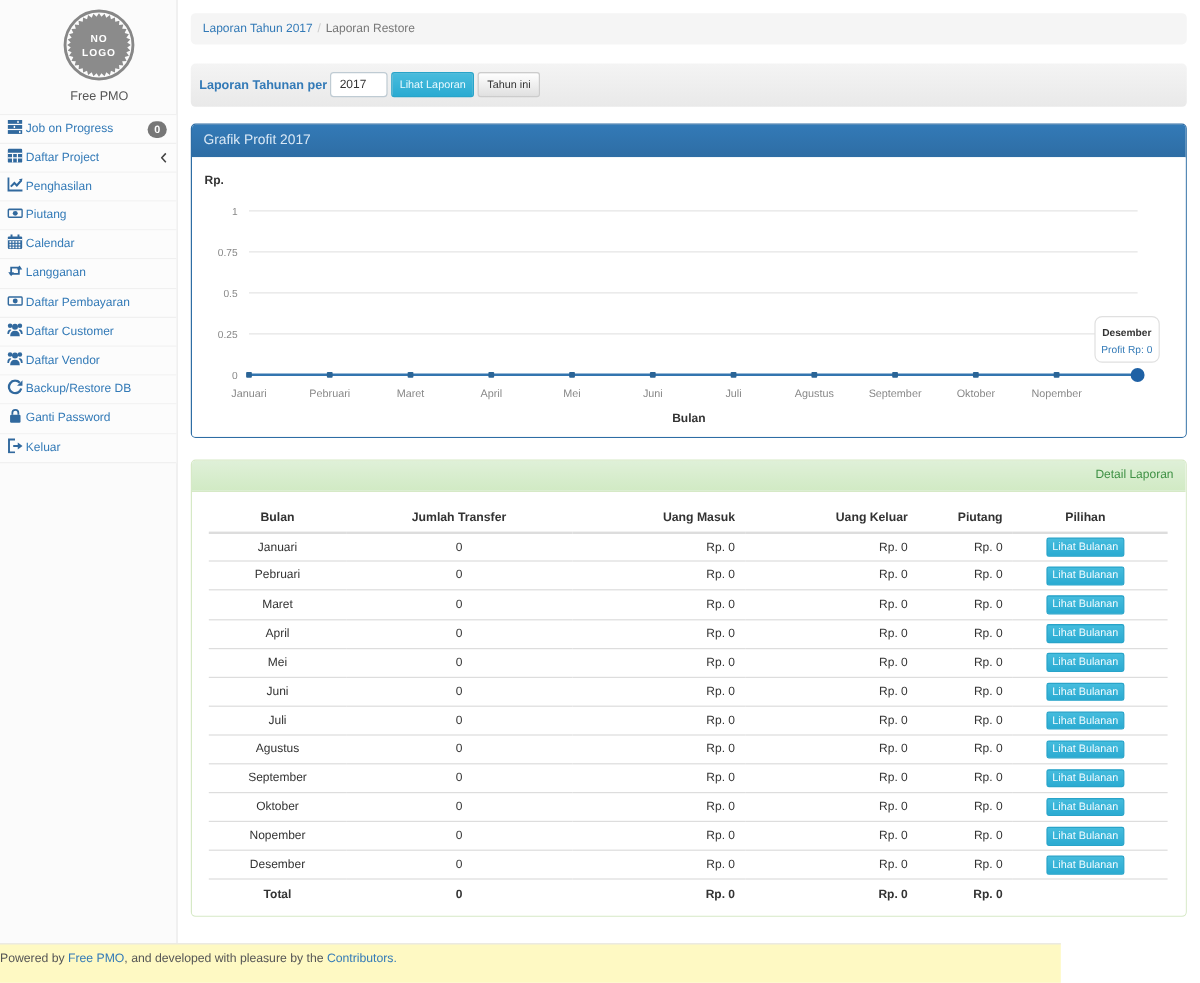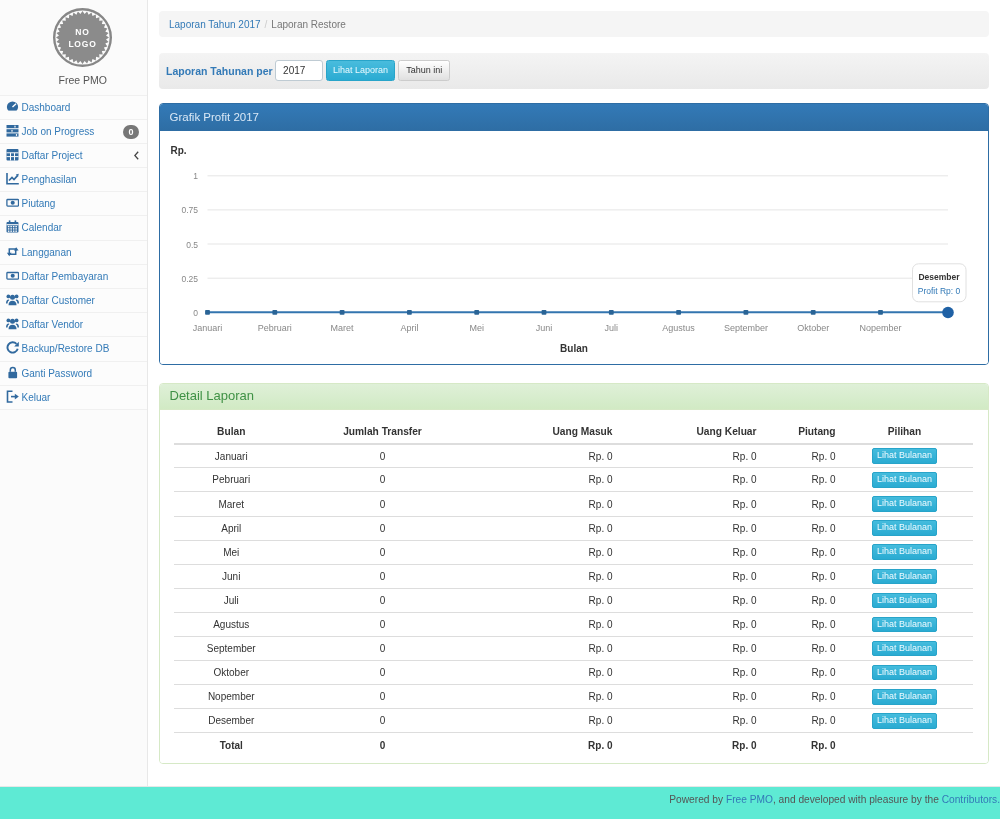--- a/index.html
+++ b/index.html
@@ -77,60 +77,55 @@
 .panel-primary .phead {
   height:26.2px; line-height:26.2px; padding:0 10px;
   background:linear-gradient(#337ab7,#2e6da4); color:#d9e8f6;
   border-radius:3px 3px 0 0; font-size:11.5px;
 }
 .panel-primary .pbody { position:relative; height:233.3px; background:#fff; border-radius:0 0 3px 3px; }
 .panel-success { border:1px solid #d6e9c6; }
 .panel-success .phead {
   height:26.4px; line-height:24px; padding:0 10px;
   background:linear-gradient(#dff0d8,#d1eac4); color:#3f9145;
-  border-bottom:1px solid #d6e9c6; border-radius:3px 3px 0 0; font-size:13px;
+  border-bottom:1px solid #d6e9c6; border-radius:3px 3px 0 0; font-size:10px;text-align:right;
 }
 .panel-success .pbody { background:#fff; padding:10px 14.5px 6px; border-radius:0 0 3px 3px; }
 table.rpt { width:100%; border-collapse:collapse; font-size:10px; table-layout:fixed; }
 table.rpt th { font-weight:bold; font-size:10.2px; padding:3px 8px; border-bottom:2px solid #ddd; height:23.5px; }
 table.rpt th:last-child, table.rpt td:last-child { padding-right:16px; }
 table.rpt td { padding:0 8px; border-bottom:1px solid #ddd; height:24.1px; }
 table.rpt tr.total td { border-bottom:none; font-weight:bold; }
 .c { text-align:center; } .r { text-align:right; }
 .btn-xs {
   display:inline-block; font-size:9px; line-height:13.5px; padding:0 4px;
   border-radius:2px; background:linear-gradient(#45bcdd,#2aabd2);
   border:1px solid #28a4c9; color:#f0fbff;
 }
 .footer {
-  position:absolute; left:0; top:785.5px; width:1000px; height:33.5px;
-  background:#5eead4; border-top:1px solid #e7e7e7; text-align:right;
+  position:absolute; left:0; top:785.5px; width:884px; height:33.5px;
+  background:#fef9c3; border-top:1px solid #e7e7e7; text-align:left;
   font-size:10.2px; color:#555; line-height:26px;
 }
 </style>
 </head>
 <body>
 <div class="wrap">
   <div class="sidebar">
     <div class="logo-box">
       <svg width="61" height="61" viewBox="0 0 61 61">
         <circle cx="30.5" cy="30.5" r="28.3" fill="none" stroke="#878787" stroke-width="2.4"></circle>
         <g id="star"></g>
         <polygon id="burst" fill="#8b8b8b" points="57.00,30.50 54.01,32.56 56.60,35.10 53.30,36.61 55.40,39.56 51.89,40.47 53.45,43.75 49.83,44.04 50.80,47.53 47.19,47.19 47.53,50.80 44.04,49.83 43.75,53.45 40.47,51.89 39.56,55.40 36.61,53.30 35.10,56.60 32.56,54.01 30.50,57.00 28.44,54.01 25.90,56.60 24.39,53.30 21.44,55.40 20.53,51.89 17.25,53.45 16.96,49.83 13.47,50.80 13.81,47.19 10.20,47.53 11.17,44.04 7.55,43.75 9.11,40.47 5.60,39.56 7.70,36.61 4.40,35.10 6.99,32.56 4.00,30.50 6.99,28.44 4.40,25.90 7.70,24.39 5.60,21.44 9.11,20.53 7.55,17.25 11.17,16.96 10.20,13.47 13.81,13.81 13.47,10.20 16.96,11.17 17.25,7.55 20.53,9.11 21.44,5.60 24.39,7.70 25.90,4.40 28.44,6.99 30.50,4.00 32.56,6.99 35.10,4.40 36.61,7.70 39.56,5.60 40.47,9.11 43.75,7.55 44.04,11.17 47.53,10.20 47.19,13.81 50.80,13.47 49.83,16.96 53.45,17.25 51.89,20.53 55.40,21.44 53.30,24.39 56.60,25.90 54.01,28.44"></polygon>
         <text x="30.5" y="28" font-size="8.5" font-weight="bold" fill="#fff" text-anchor="middle" letter-spacing="0.8">NO</text>
         <text x="30.5" y="40" font-size="8.5" font-weight="bold" fill="#fff" text-anchor="middle" letter-spacing="0.8">LOGO</text>
       </svg>
       <div class="brand">Free PMO</div>
     </div>
     <ul class="menu">
-      <li><svg width="13" height="13" viewBox="0 0 13 13" style="vertical-align:-2px;margin-right:2.5px">
-            <circle cx="6.5" cy="7" r="5.6" fill="#31699e"></circle>
-            <path d="M6.5 7 L10 3.8" stroke="#fff" stroke-width="1.4"></path>
-            <rect x="2" y="10.6" width="9" height="2.4" fill="#fbfbfb"></rect>
-          </svg>Dashboard</li>
       <li><svg width="13" height="13" viewBox="0 0 13 13" style="vertical-align:-2px;margin-right:2.5px">
             <g fill="#31699e">
               <rect x="0.5" y="1" width="12" height="3.2"></rect>
               <rect x="0.5" y="5.2" width="12" height="3.2"></rect>
               <rect x="0.5" y="9.4" width="12" height="3.2"></rect>
             </g>
             <g fill="#fbfbfb">
               <rect x="8.4" y="1.7" width="1.2" height="1.8"></rect>
               <rect x="5.4" y="5.9" width="1.2" height="1.8"></rect>
               <rect x="9.9" y="10.1" width="1.2" height="1.8"></rect>

